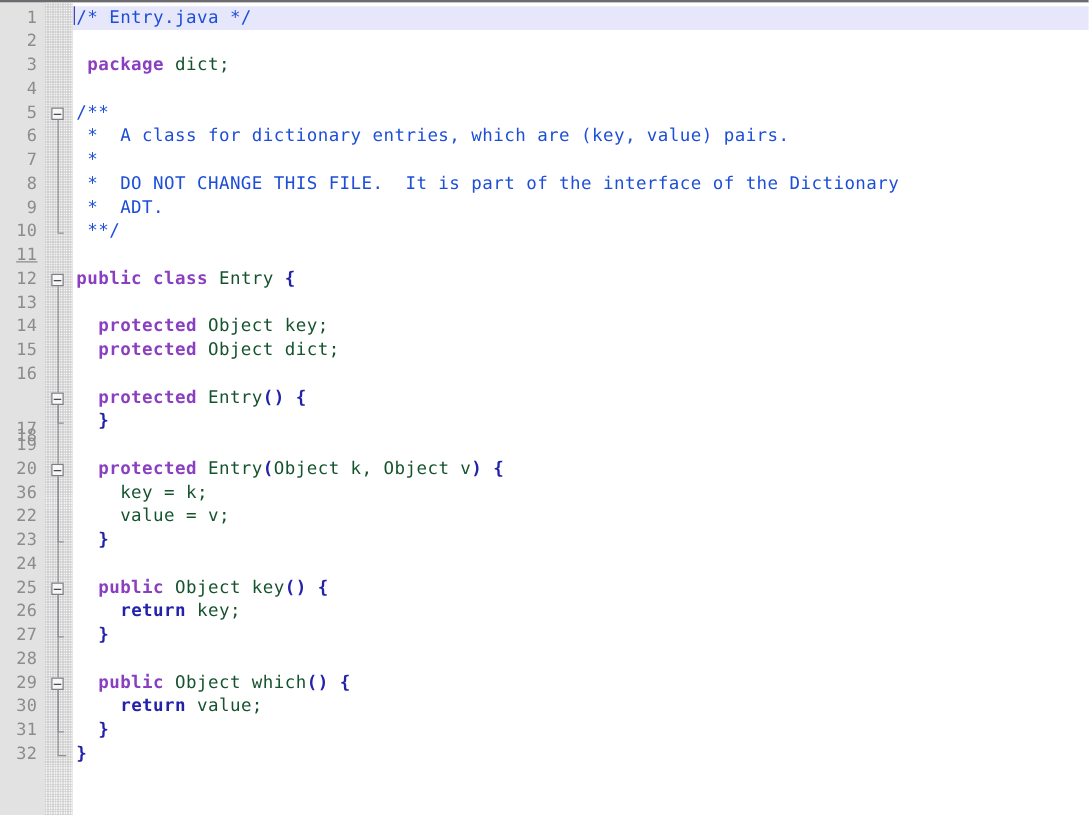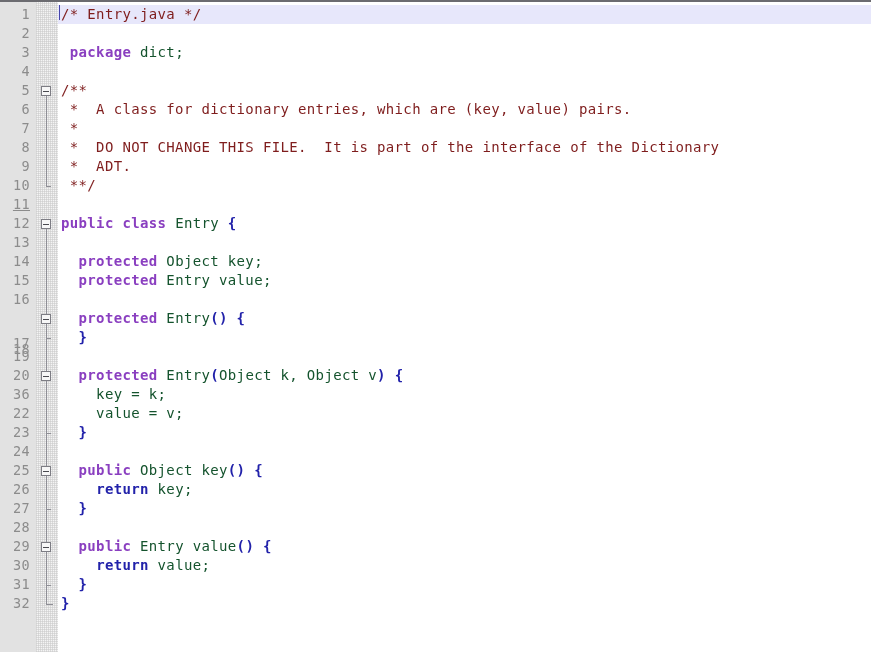--- a/index.html
+++ b/index.html
@@ -144,21 +144,21 @@
     position: absolute;
     left: 59px;
     top: 3px;
     width: 1px;
     height: 15px;
     background: #4444aa;
     z-index: 4;
   }
 
   
-  .t-comment { color: #7f1d1d; }
+  .t-comment { color: #1d4ed8; }
   .t-keyword { color: #8a3fc0; font-weight: bold; text-align: center; }
   .t-control { color: #2222aa; font-weight: bold; }
   .t-punct   { color: #2222aa; font-weight: bold; }
   .t-plain   { color: #14532d; }
 </style>
 </head>
 <body>
 
 <div id="editor">
 
@@ -226,35 +226,35 @@
       <div class="row" style="top: 79px;"><span class="txt"><span class="t-comment">/**</span></span></div>
       <div class="row" style="top: 98px;"><span class="txt"><span class="t-comment"> *  A class for dictionary entries, which are (key, value) pairs.</span></span></div>
       <div class="row" style="top: 117px;"><span class="txt"><span class="t-comment"> *</span></span></div>
       <div class="row" style="top: 136px;"><span class="txt"><span class="t-comment"> *  DO NOT CHANGE THIS FILE.  It is part of the interface of the Dictionary</span></span></div>
       <div class="row" style="top: 155px;"><span class="txt"><span class="t-comment"> *  ADT.</span></span></div>
       <div class="row" style="top: 174px;"><span class="txt"><span class="t-comment"> **/</span></span></div>
       <div class="row" style="top: 193px;"><span class="txt"> </span></div>
       <div class="row" style="top: 212px;"><span class="txt"><span class="t-keyword">public</span><span class="t-plain"> </span><span class="t-keyword">class</span><span class="t-plain"> Entry </span><span class="t-punct">{</span></span></div>
       <div class="row" style="top: 231px;"><span class="txt"> </span></div>
       <div class="row" style="top: 250px;"><span class="txt"><span class="t-plain">  </span><span class="t-keyword">protected</span><span class="t-plain"> Object key;</span></span></div>
-      <div class="row" style="top: 269px;"><span class="txt"><span class="t-plain">  </span><span class="t-keyword">protected</span><span class="t-plain"> Entry value;</span></span></div>
+      <div class="row" style="top: 269px;"><span class="txt"><span class="t-plain">  </span><span class="t-keyword">protected</span><span class="t-plain"> Object dict;</span></span></div>
       <div class="row" style="top: 288px;"><span class="txt"> </span></div>
       <div class="row" style="top: 307px;"><span class="txt"><span class="t-plain">  </span><span class="t-keyword">protected</span><span class="t-plain"> Entry</span><span class="t-punct">()</span><span class="t-plain"> </span><span class="t-punct">{</span></span></div>
       <div class="row" style="top: 326px;"><span class="txt"><span class="t-plain">  </span><span class="t-punct">}</span></span></div>
       <div class="row" style="top: 345px;"><span class="txt"> </span></div>
       <div class="row" style="top: 364px;"><span class="txt"><span class="t-plain">  </span><span class="t-keyword">protected</span><span class="t-plain"> Entry</span><span class="t-punct">(</span><span class="t-plain">Object k, Object v</span><span class="t-punct">)</span><span class="t-plain"> </span><span class="t-punct">{</span></span></div>
       <div class="row" style="top: 383px;"><span class="txt"><span class="t-plain">    key = k;</span></span></div>
       <div class="row" style="top: 402px;"><span class="txt"><span class="t-plain">    value = v;</span></span></div>
       <div class="row" style="top: 421px;"><span class="txt"><span class="t-plain">  </span><span class="t-punct">}</span></span></div>
       <div class="row" style="top: 440px;"><span class="txt"> </span></div>
       <div class="row" style="top: 459px;"><span class="txt"><span class="t-plain">  </span><span class="t-keyword">public</span><span class="t-plain"> Object key</span><span class="t-punct">()</span><span class="t-plain"> </span><span class="t-punct">{</span></span></div>
       <div class="row" style="top: 478px;"><span class="txt"><span class="t-plain">    </span><span class="t-control">return</span><span class="t-plain"> key;</span></span></div>
       <div class="row" style="top: 497px;"><span class="txt"><span class="t-plain">  </span><span class="t-punct">}</span></span></div>
       <div class="row" style="top: 516px;"><span class="txt"> </span></div>
-      <div class="row" style="top: 535px;"><span class="txt"><span class="t-plain">  </span><span class="t-keyword">public</span><span class="t-plain"> Entry value</span><span class="t-punct">()</span><span class="t-plain"> </span><span class="t-punct">{</span></span></div>
+      <div class="row" style="top: 535px;"><span class="txt"><span class="t-plain">  </span><span class="t-keyword">public</span><span class="t-plain"> Object which</span><span class="t-punct">()</span><span class="t-plain"> </span><span class="t-punct">{</span></span></div>
       <div class="row" style="top: 554px;"><span class="txt"><span class="t-plain">    </span><span class="t-control">return</span><span class="t-plain"> value;</span></span></div>
       <div class="row" style="top: 573px;"><span class="txt"><span class="t-plain">  </span><span class="t-punct">}</span></span></div>
       <div class="row" style="top: 592px;"><span class="txt"><span class="t-punct">}</span></span></div>
     </div>
 
   <div id="caret"></div>
 
 </div>
 
 </body></html>

